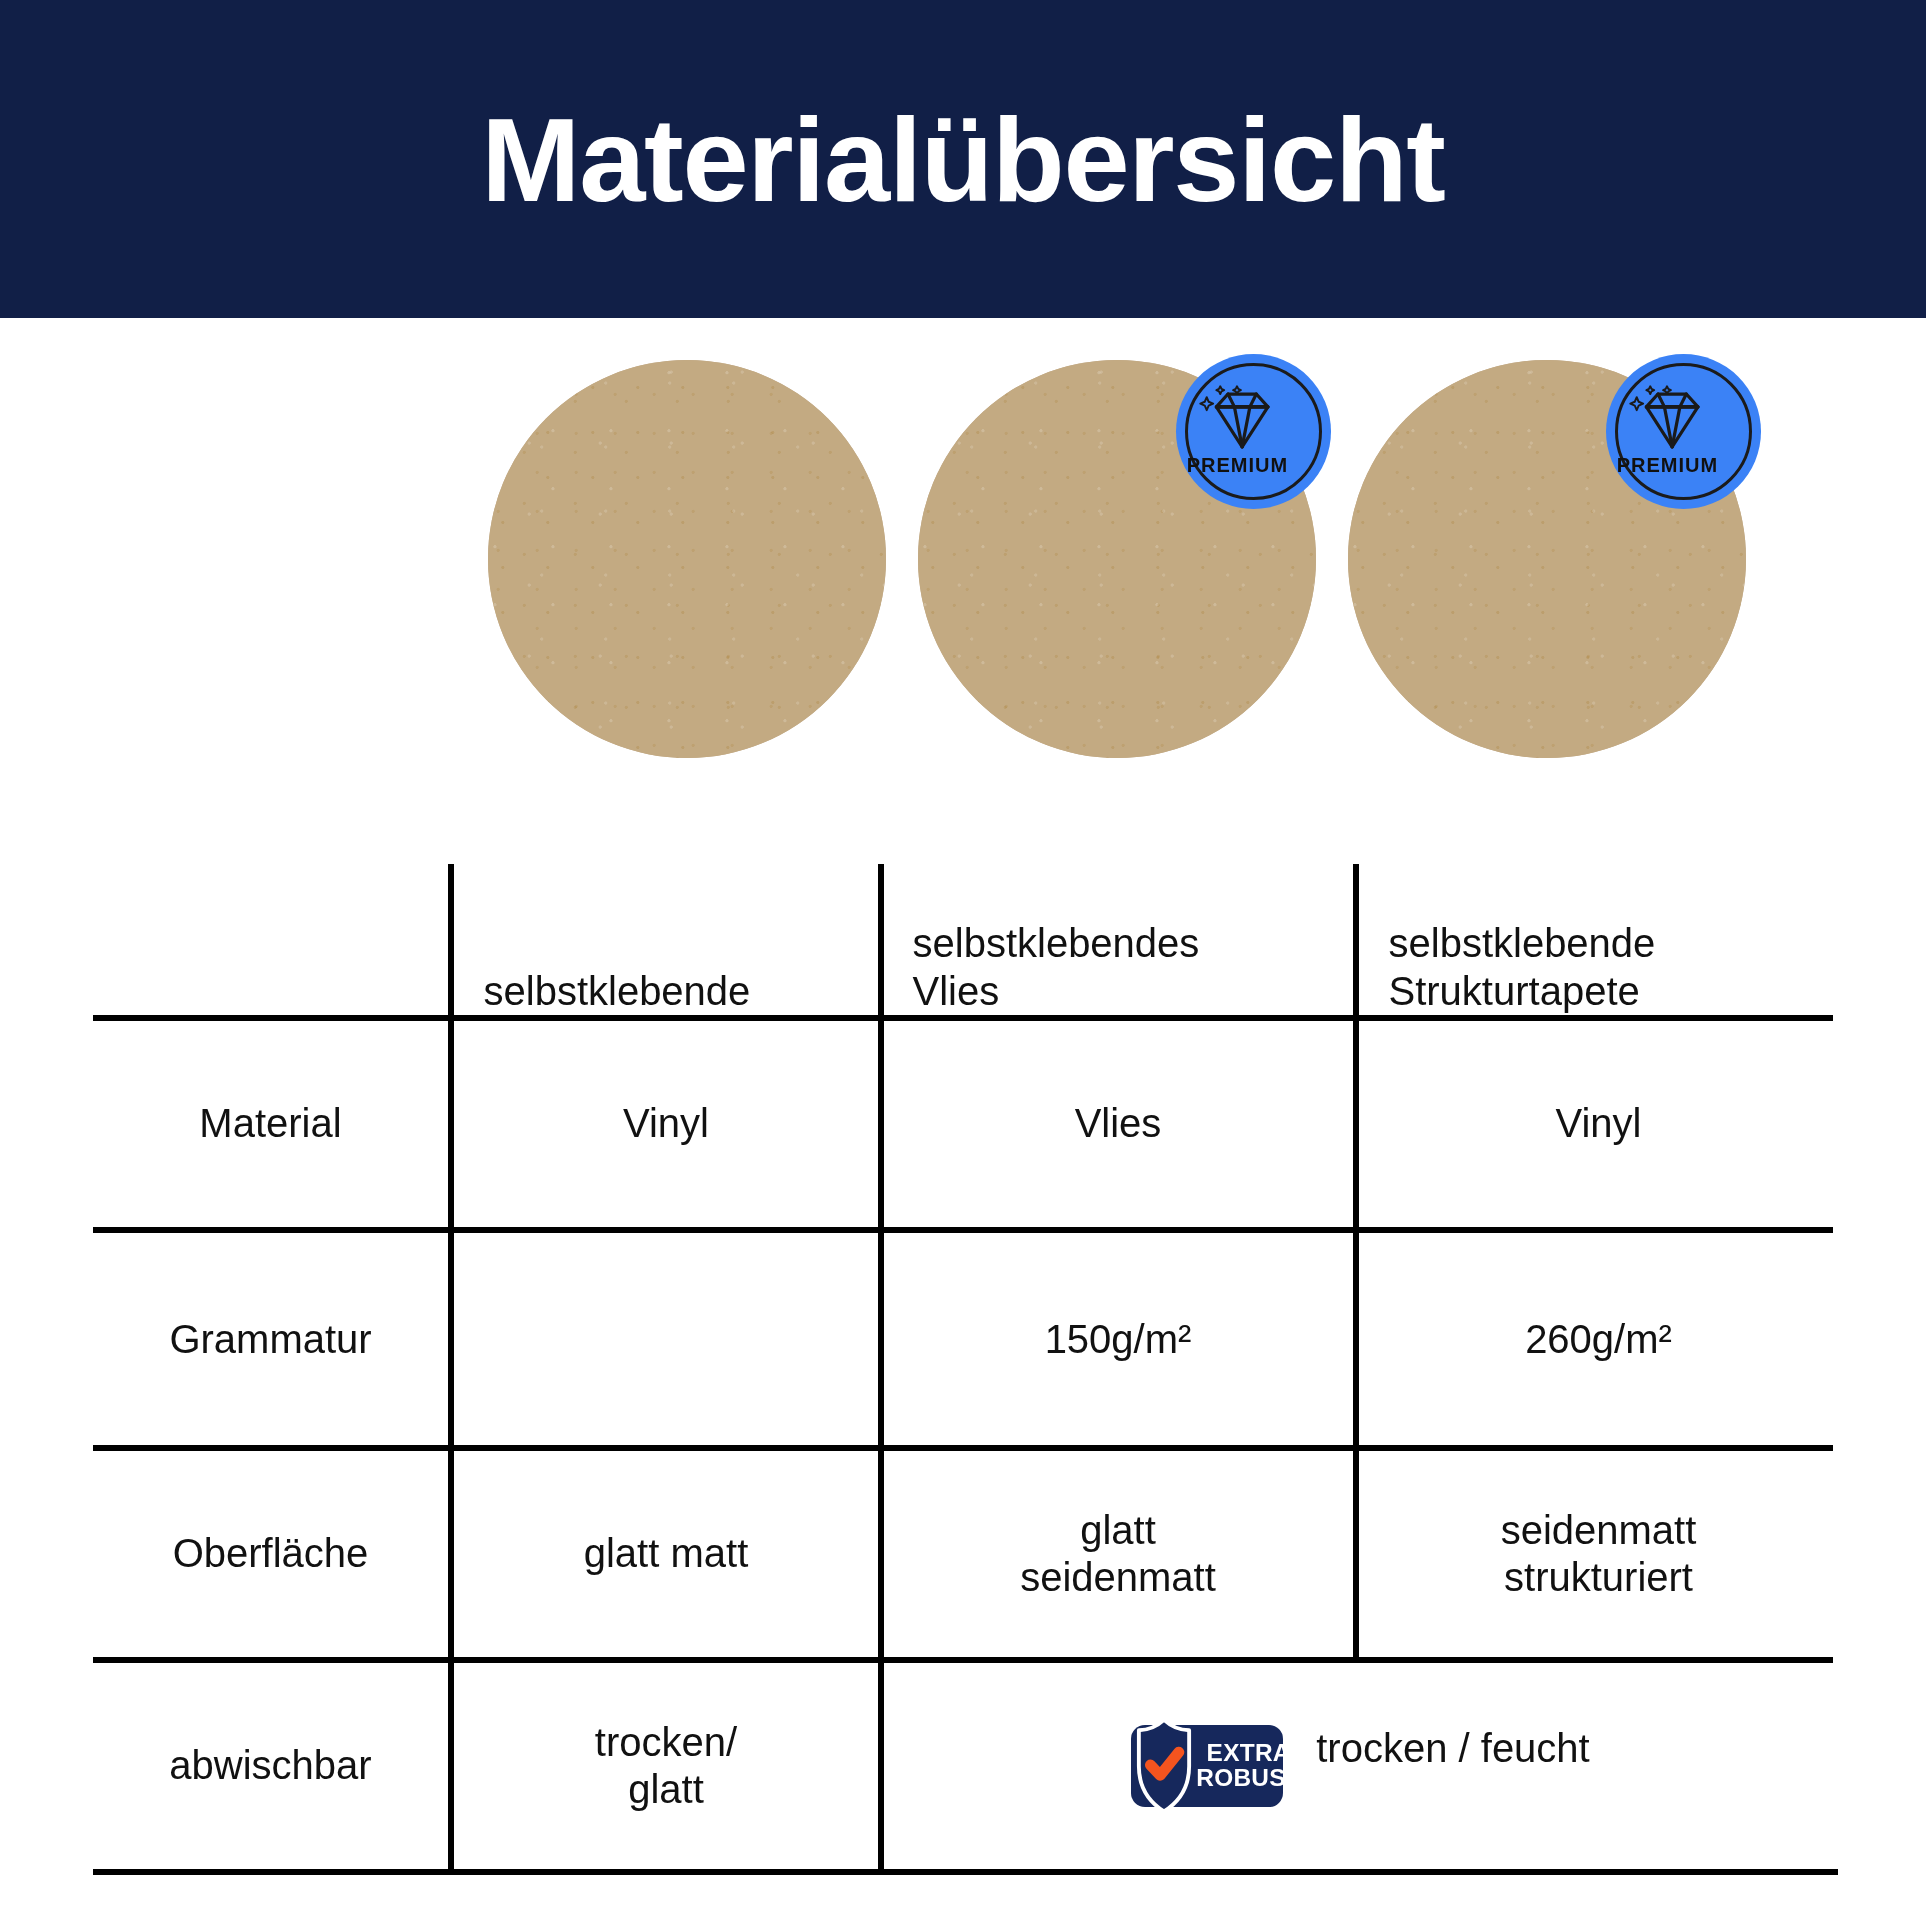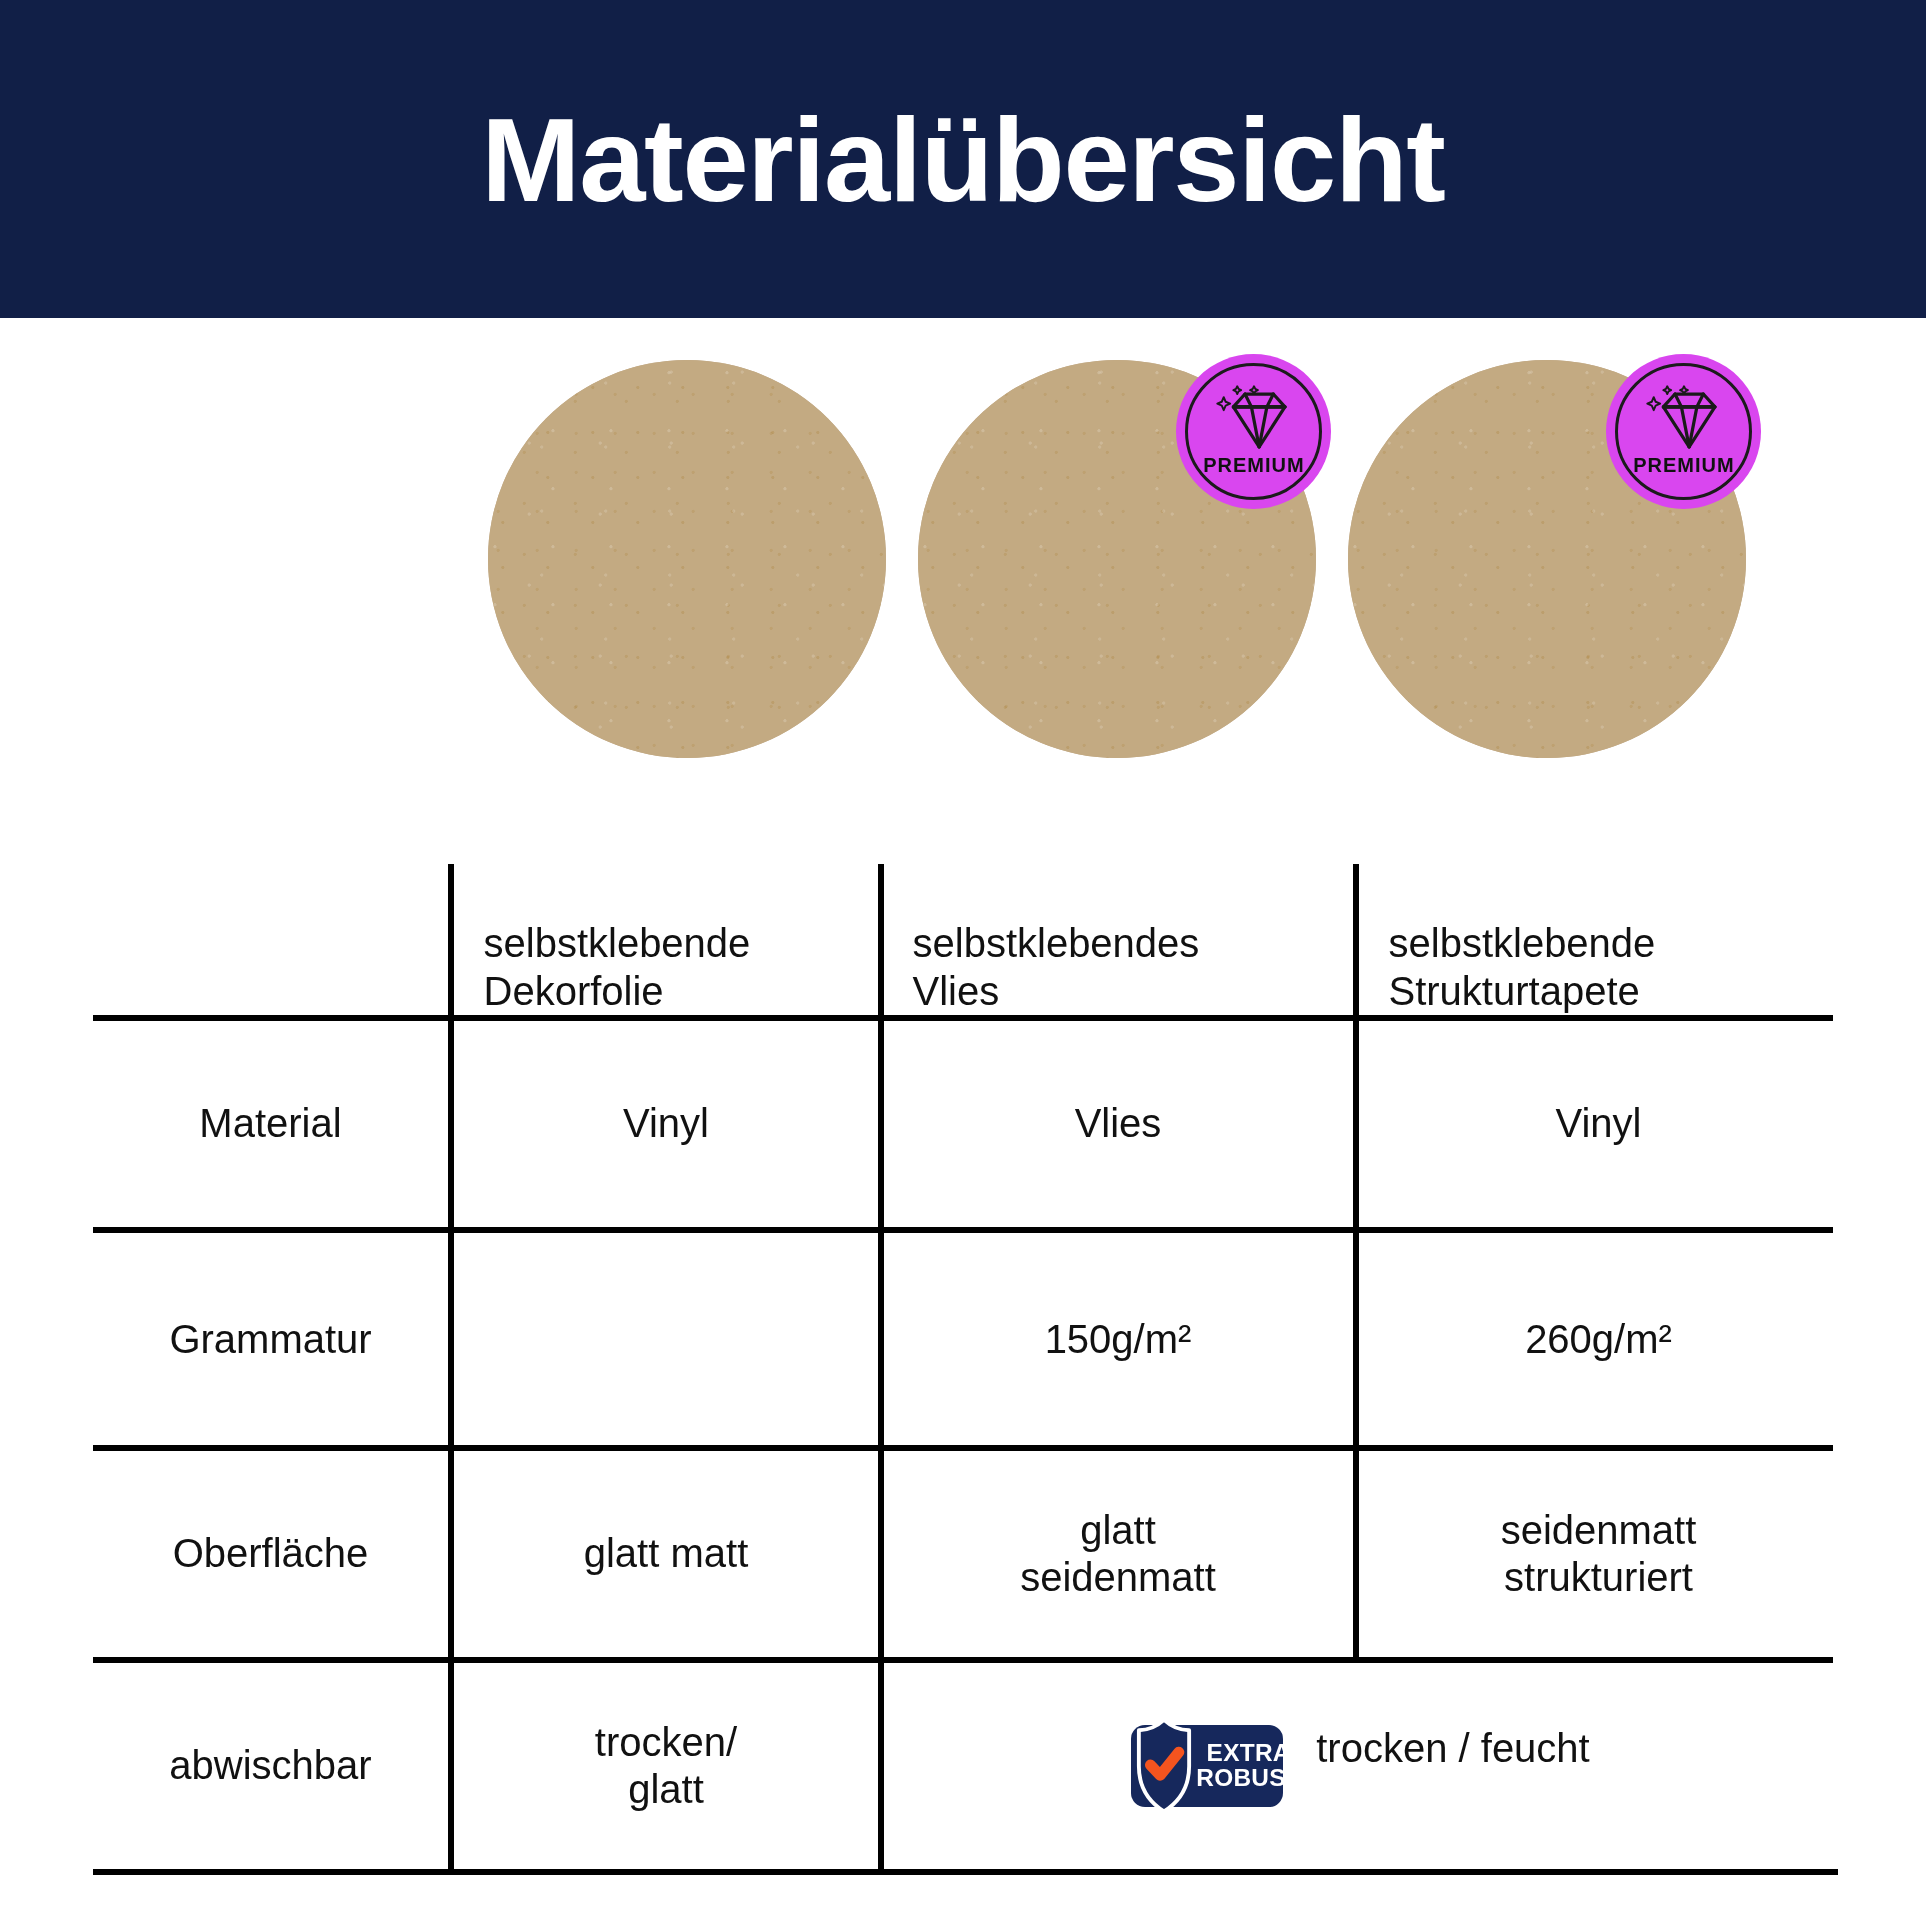--- a/index.html
+++ b/index.html
@@ -89,22 +89,22 @@
     mix-blend-mode:overlay;
     opacity:.85;
   }
 
   
   .premium-badge{
     position:absolute;
     right:-15.4px;top:-6.4px;
     width:155px;height:155px;
     border-radius:50%;
-    background:#d946ef;
-    display:flex;align-items:center;justify-content:center;
+    background:#3b82f6;
+    display:flex;align-items:center;
   }
   .premium-badge .ring{
     position:absolute;left:9px;top:9px;width:137px;height:137px;
     border-radius:50%;
     border:3.2px solid #1b1b1b;
     box-sizing:border-box;
   }
   .premium-inner{
     position:relative;
     width:122px;height:122px;
@@ -286,21 +286,20 @@
     <div class="hrule r3"></div>
     <div class="hrule r4"></div>
     <div class="hrule r5"></div>
     <div class="vrule v1"></div>
     <div class="vrule v2"></div>
     <div class="vrule v3"></div>
 
     <div class="cell headcell rowH c1">
       <div class="head-text">
         <div>selbstklebende</div>
-        <div>Dekorfolie</div>
       </div>
     </div>
     <div class="cell headcell rowH c2">
       <div class="head-text">
         <div>selbstklebendes</div>
         <div>Vlies</div>
       </div>
     </div>
     <div class="cell headcell rowH c3">
       <div class="head-text">

